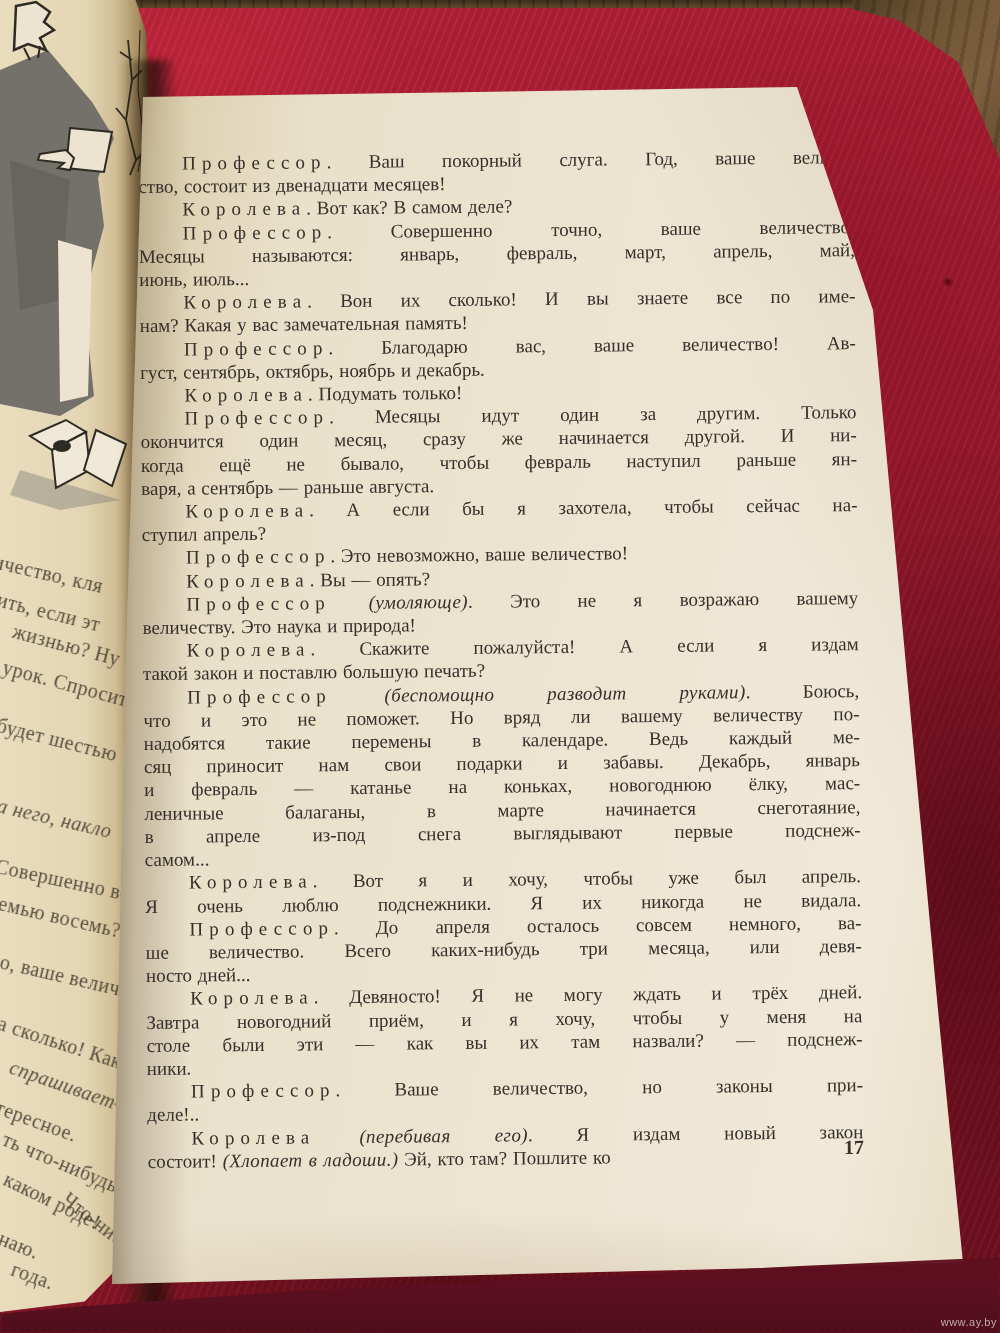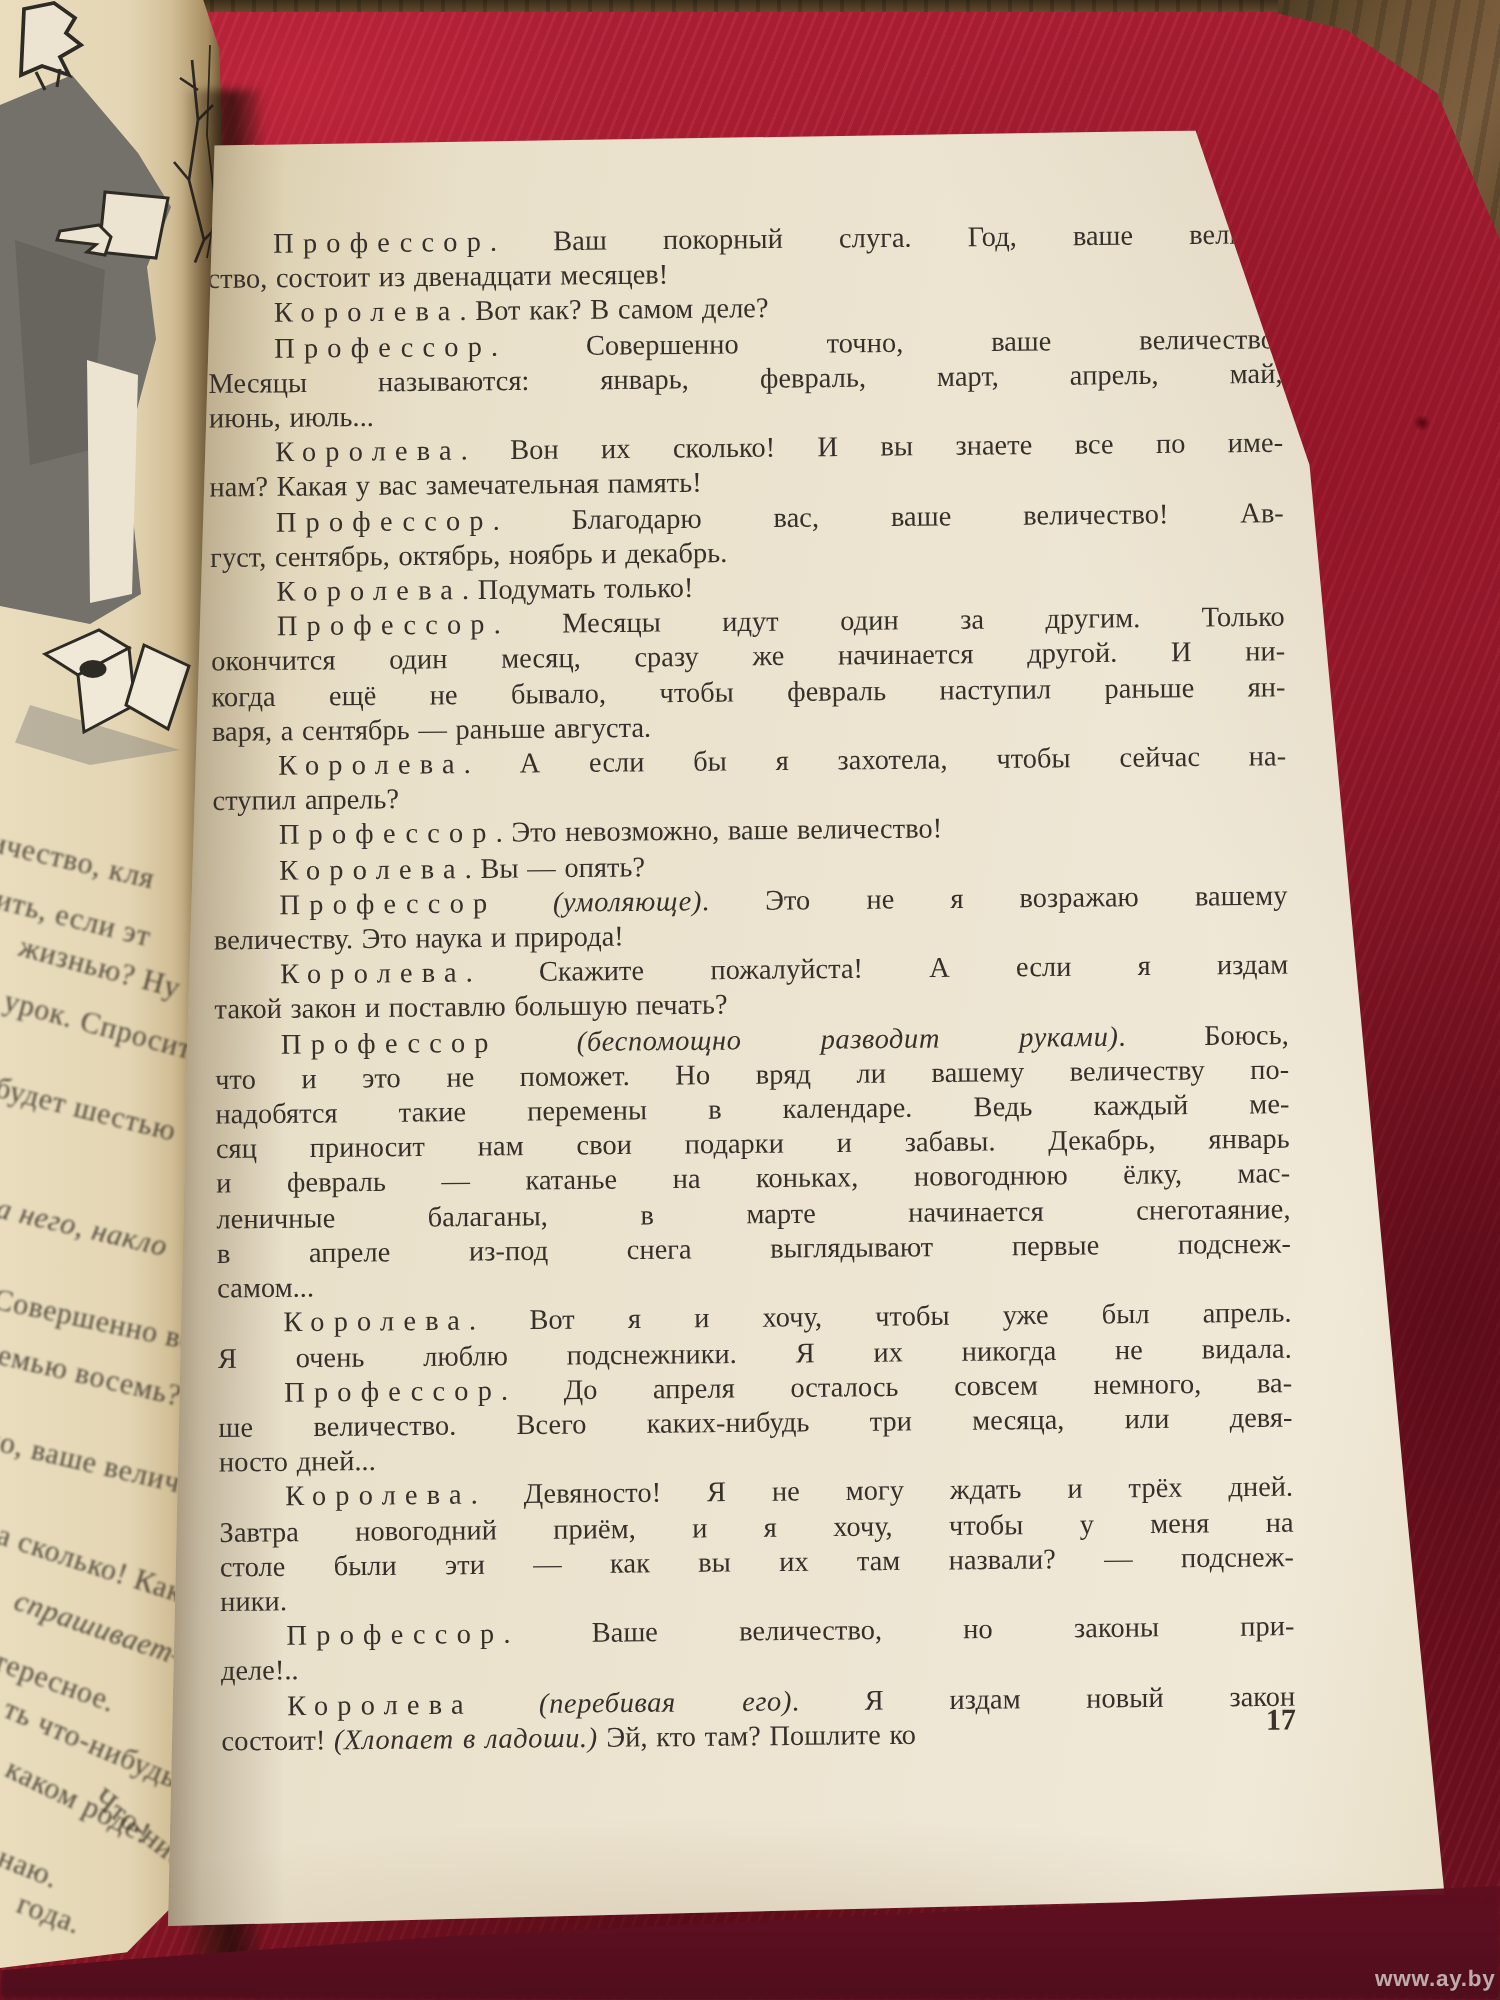--- a/index.html
+++ b/index.html
@@ -84,23 +84,22 @@
   .tl.ind{text-indent:44px;}
   .sp{letter-spacing:.32em;}
   .it{font-style:italic;letter-spacing:.02em;}
   .page-num{
     position:absolute;left:744px;top:1056px;font-size:20px;font-weight:bold;
     color:#3a332b;transform:rotate(-.5deg);
   }
   
   .watermark{
     position:absolute;right:3px;bottom:5px;z-index:7;
-    font-family:"Liberation Sans", sans-serif;font-size:15px;letter-spacing:.5px;
+    font-family:"Liberation Sans", sans-serif;font-size:11px;letter-spacing:.5px;
     color:rgba(214,208,200,.82);
-    font-weight:bold;
   }
 </style>
 </head>
 <body>
 
 <div class="stage">
 
   <div class="wood-top"></div>
   <div class="fabric"></div>
   <div class="wood-corner"></div>

